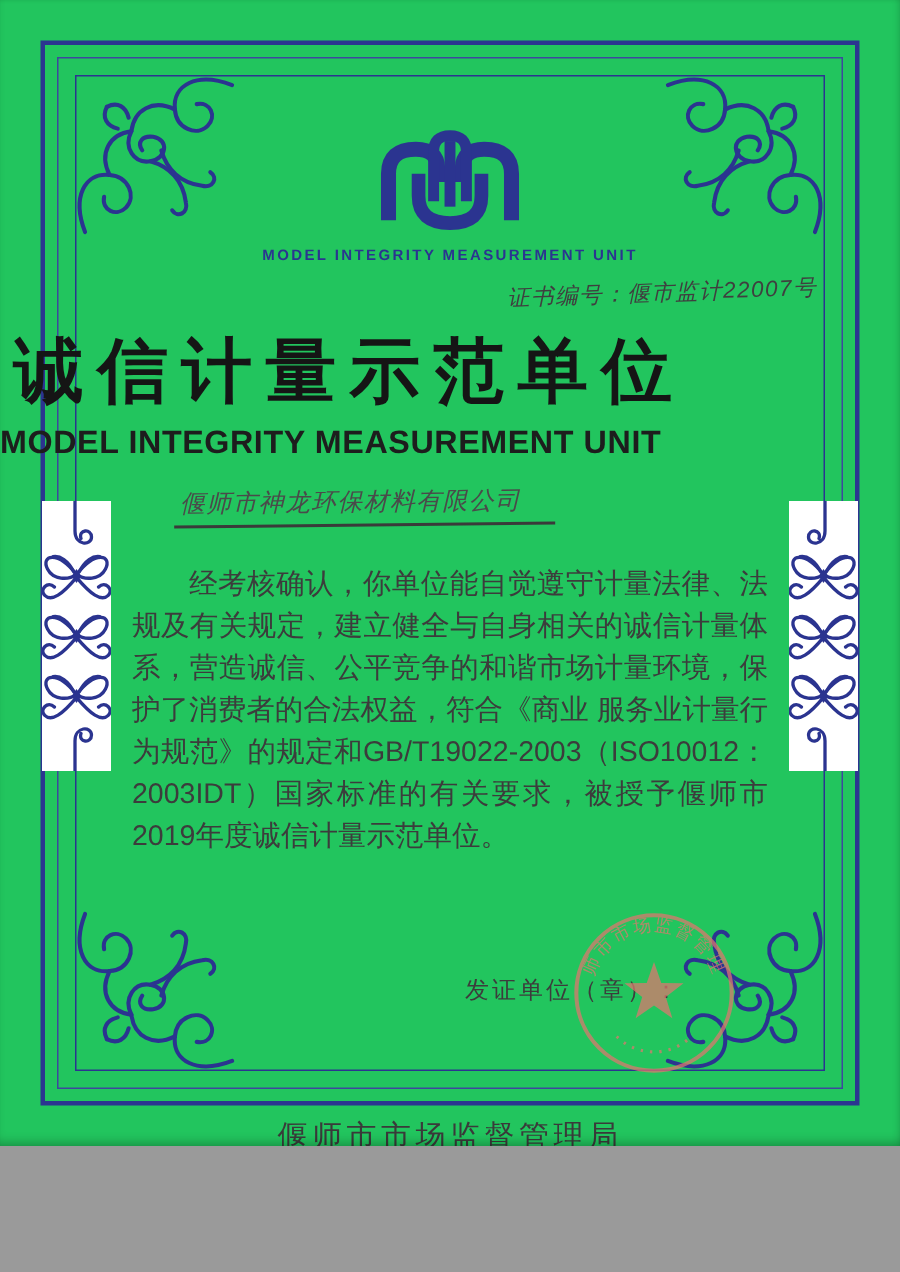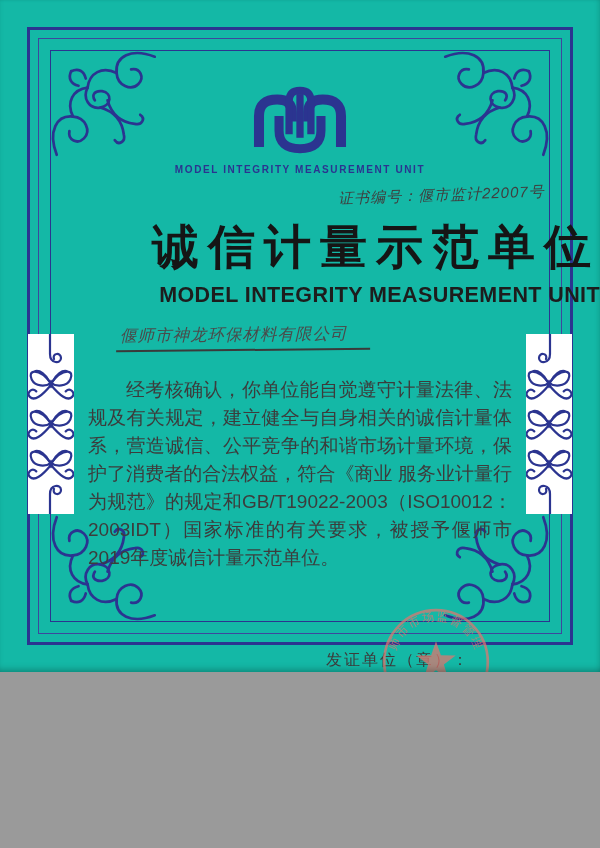--- a/index.html
+++ b/index.html
@@ -1,18 +1,18 @@
 <!DOCTYPE html>
 <html><head>
 <meta charset="utf-8">
 <style>
   html,body{margin:0;padding:0;background:#9a9a9a;}
   .page{
-    position:relative; width:600px; height:672px; margin:0 auto;
-    background:#14b8a6; overflow:hidden;
+    position:relative; width:600px; height:764px; margin:0 auto;
+    background:#22c55e; overflow:hidden;
     font-family:"Liberation Sans", sans-serif; color:#3c3c3c;
   }
   .page::after{
     content:""; position:absolute; inset:0; pointer-events:none;
     box-shadow: inset 0 -6px 7px -4px rgba(0,0,0,.28), inset -4px 0 6px -4px rgba(0,0,0,.14), inset 0 2px 3px -2px rgba(0,0,0,.10);
   }
   
   .border-outer{position:absolute; inset:27px; border:3px solid #2b3490;}
   .border-mid{position:absolute; inset:38px; border:1px solid #3d479e;}
   .border-inner{position:absolute; inset:50px; border:1.5px solid #2b3490;}
@@ -33,21 +33,21 @@
   .logo-caption{
     margin-top:4px; font-size:10px; font-weight:bold; letter-spacing:1.6px;
     color:#2b3490;
   }
   
   .cert-no{
     position:absolute; top:186px; left:338px; font-size:15px; color:#3f3f3f;
     font-style:italic; transform:rotate(-2deg); letter-spacing:1px;
   }
   
-  .title-block{position:absolute; top:216px; left:0; width:100%; text-align:right;}
+  .title-block{position:absolute; top:216px; left:0; width:100%; text-align:left;}
   .title-zh{
     margin:0; font-family:"DejaVu Serif", serif; font-weight:bold;
     font-size:47px; letter-spacing:9px; color:#151515; text-indent:9px;
   }
   .title-en{
     margin:4px 0 0 0; font-size:21.5px; font-weight:bold; color:#1d1d1d; letter-spacing:0.4px;
   }
   
   .company{
     position:absolute; top:324px; left:116px; font-size:16.5px; color:#4a4a4a;
@@ -55,21 +55,21 @@
     border-bottom:2px solid #3a3a3a; transform:rotate(-0.6deg); letter-spacing:1px;
   }
   
   .body-text{
     position:absolute; top:376px; left:88px; width:424px;
     font-size:19px; line-height:28px; text-align:justify; text-indent:2em;
     color:#3c3c3c; margin:0;
   }
   
   .issuer{
-    position:absolute; top:650px; left:326px; font-size:16px; color:#3c3c3c; letter-spacing:2px;
+    position:absolute; top:650px; left:310px; font-size:16px; color:#3c3c3c; letter-spacing:2px;
   }
   .seal{position:absolute; top:604px; left:378px; opacity:.72;}
   
   .footer-authority{
     position:absolute; top:744px; left:0; width:100%; text-align:center;
     font-size:20px; color:#3a3a3a; letter-spacing:3px;
   }
   .frame-stroke{stroke:#2b3490; fill:none; stroke-linecap:round;}
 </style>
 </head>

